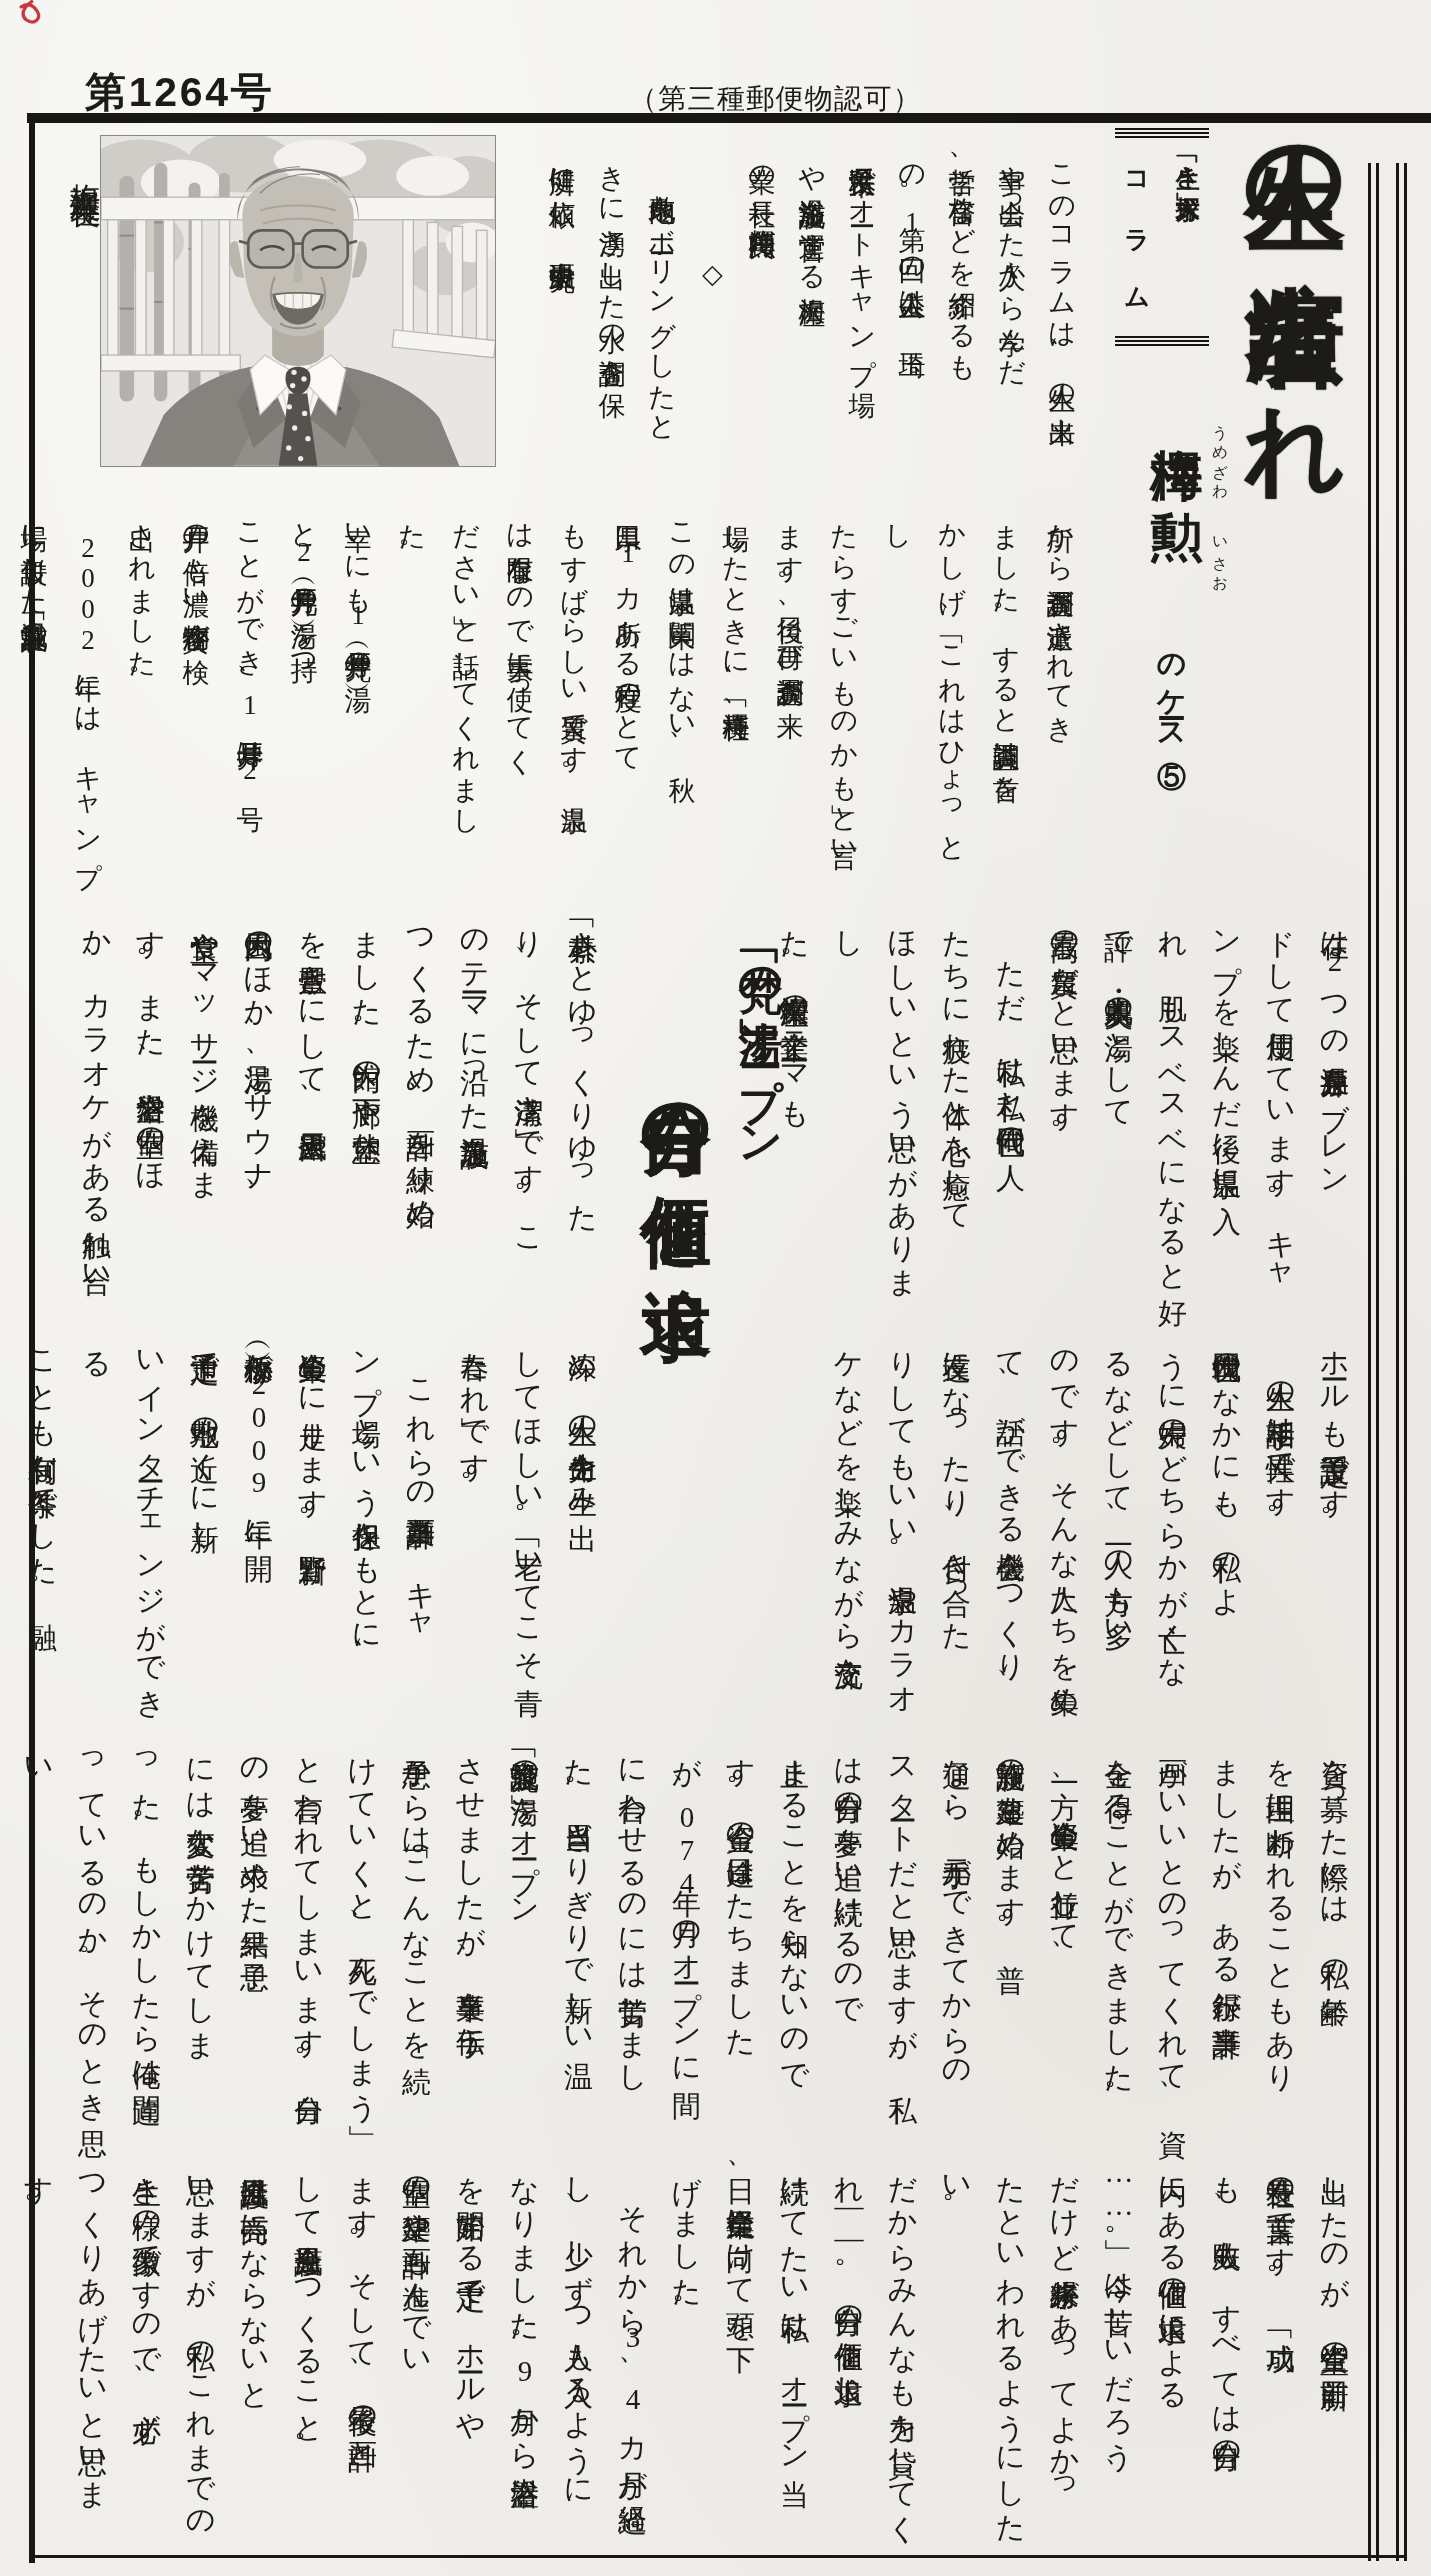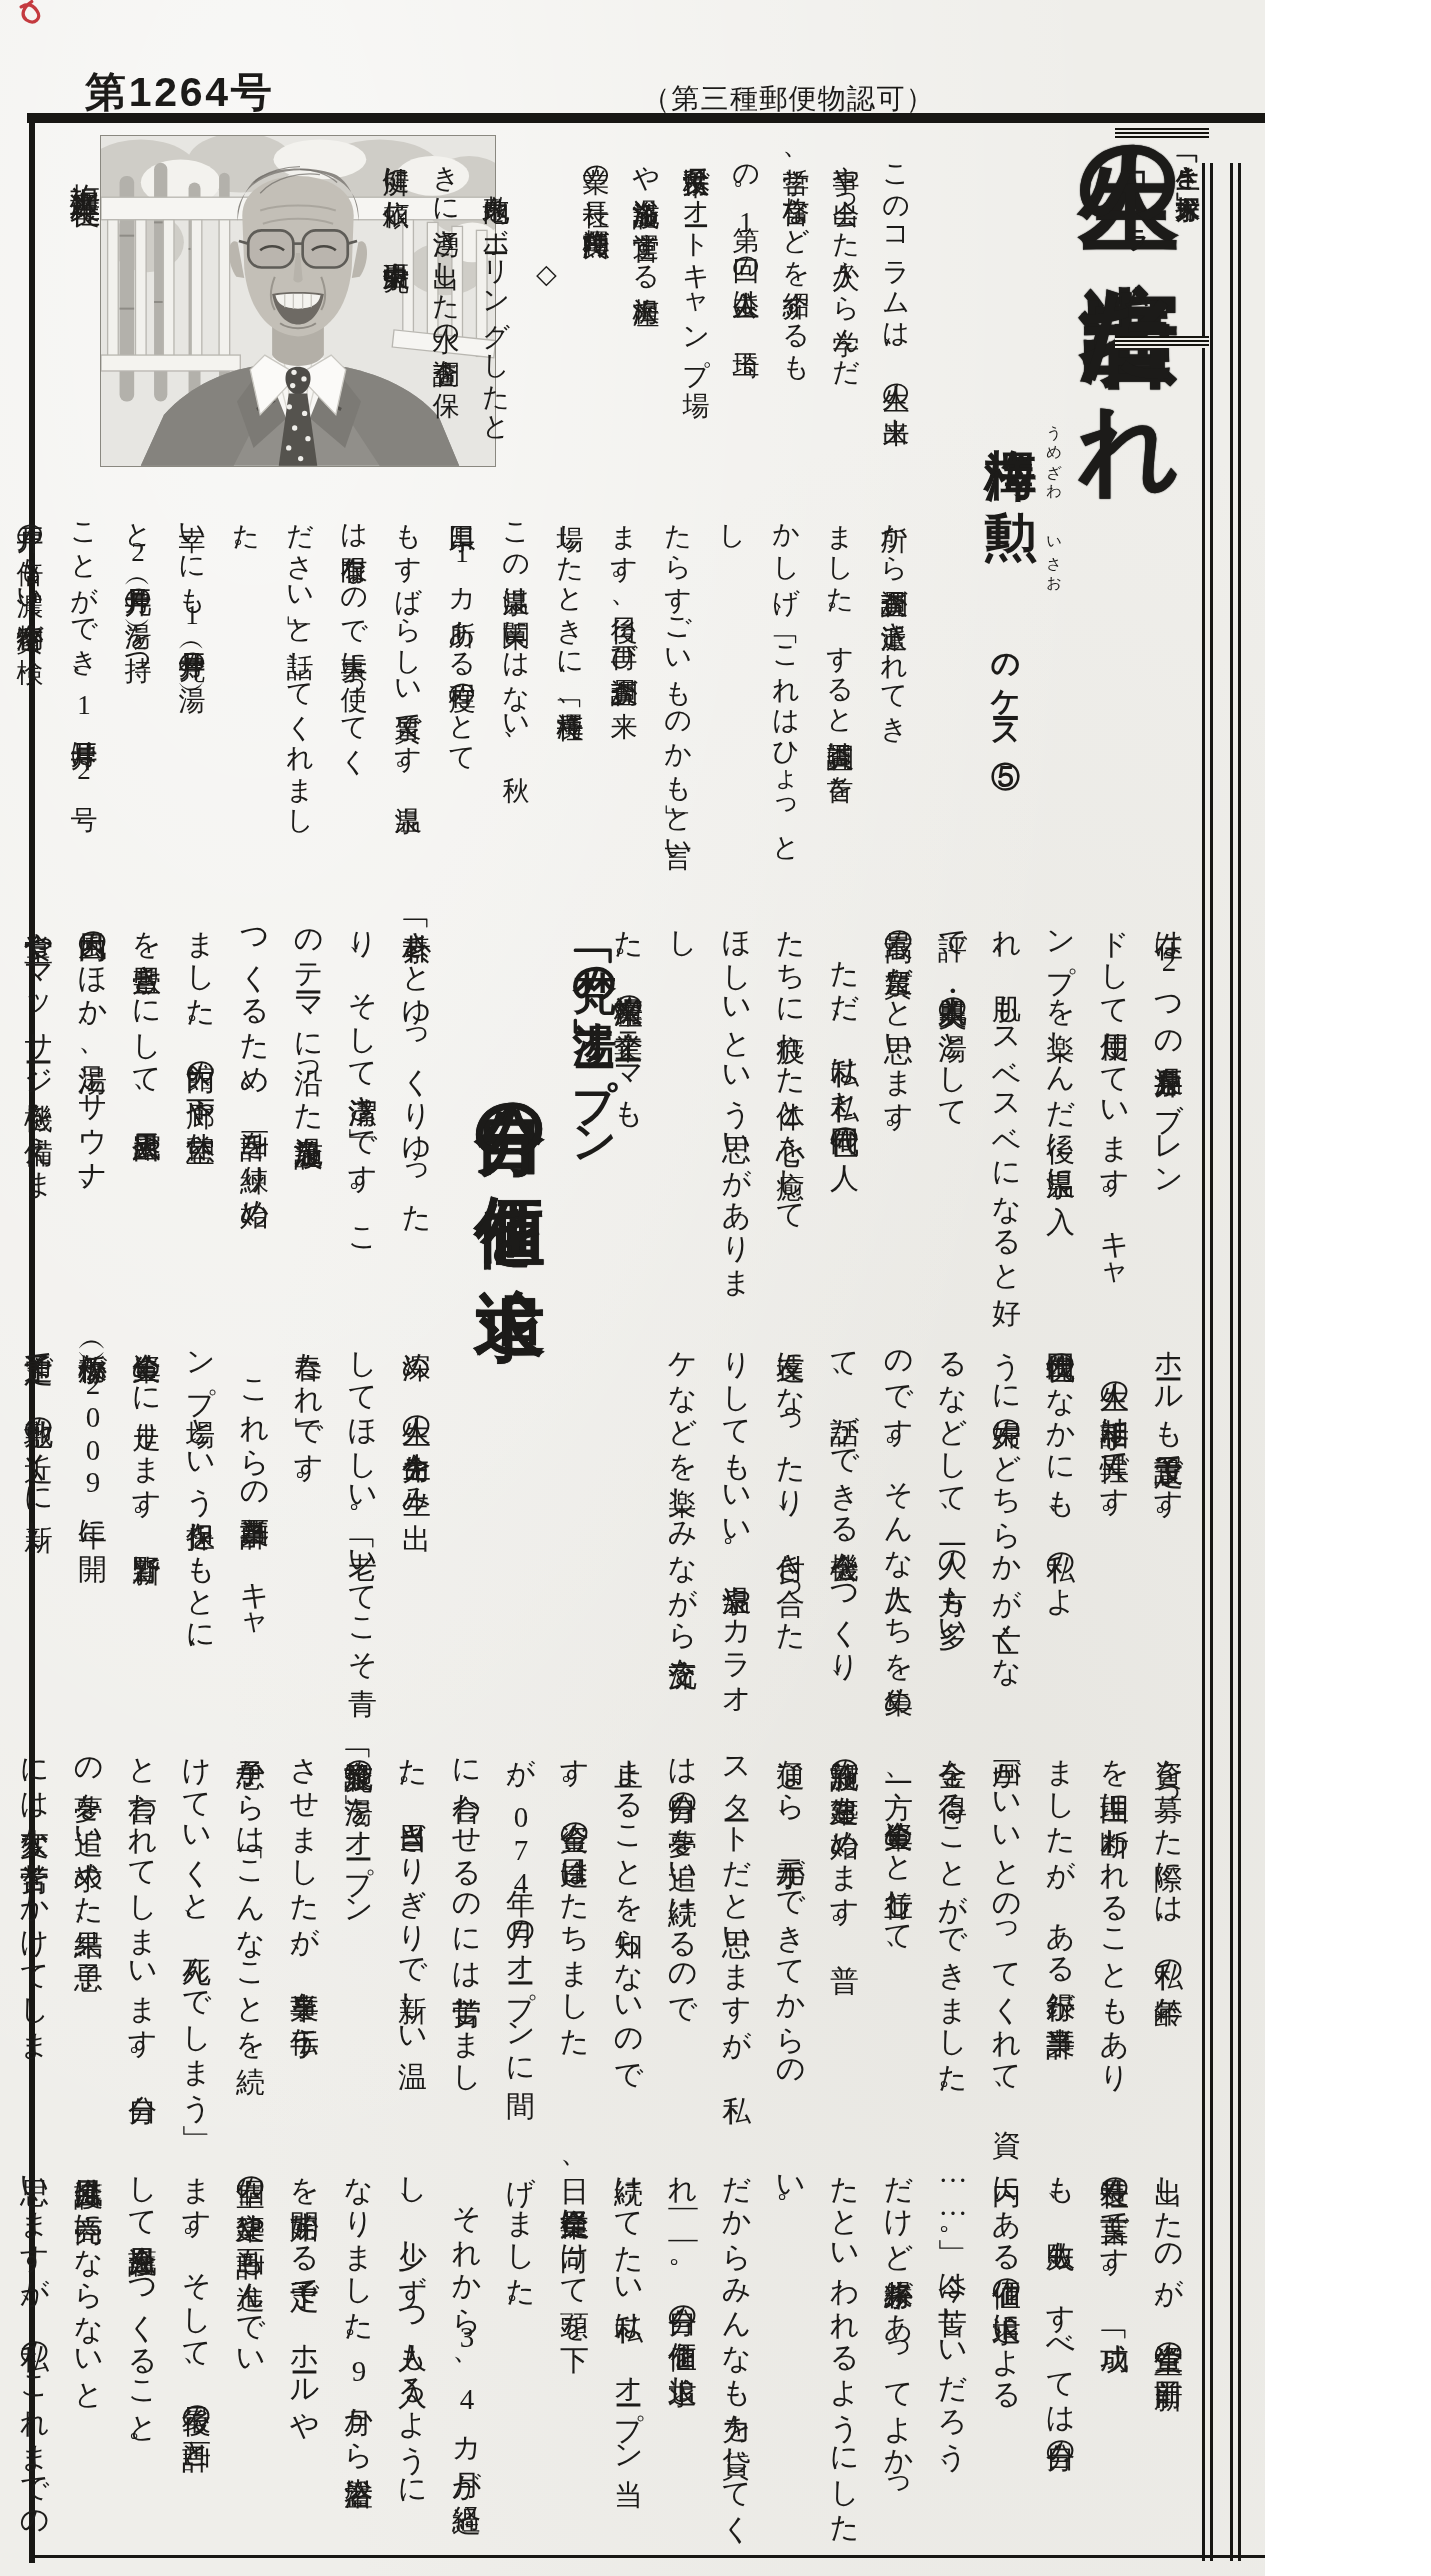--- a/index.html
+++ b/index.html
@@ -1,34 +1,34 @@
 <!DOCTYPE html>
 <html style="font-size:10.6px"><head>
 <meta charset="utf-8">
 <style>
   html,body{margin:0;padding:0;}
   .page{
-    position:relative; width:1265px; height:2576px; overflow:hidden;
+    position:relative; width:1431px; height:2576px; overflow:hidden;
     background:
       radial-gradient(ellipse at 20% 10%, rgba(255,255,255,.6), rgba(0,0,0,0) 60%),
       radial-gradient(ellipse at 80% 70%, rgba(210,208,200,.25), rgba(0,0,0,0) 55%),
       #efeeea;
     font-family:"Liberation Serif","DejaVu Serif",serif;
     color:#1c1b19;
   }
   .v{
     position:absolute;
     writing-mode:vertical-rl;
     text-orientation:upright;
     white-space:pre-line;
     color:#1c1b19;
   }
   
   .issue-no{position:absolute; left:85px; top:65px; font-size:41px; font-weight:700; letter-spacing:2.7px; font-family:"Liberation Sans","DejaVu Sans",sans-serif;}
-  .postal{position:absolute; left:642px; top:80px; font-size:28px; letter-spacing:1.3px; font-family:"Liberation Sans","DejaVu Sans",sans-serif;}
+  .postal{position:absolute; left:629px; top:80px; font-size:28px; letter-spacing:1.3px; font-family:"Liberation Sans","DejaVu Sans",sans-serif;}
   .red-mark{position:absolute; left:12px; top:0px;}
   .top-rule{position:absolute; left:26.6px; top:113px; width:1405px; height:10px; background:#181714;}
   .left-border{position:absolute; left:29px; top:113px; width:6px; height:2450px; background:#181714;}
   .rline{position:absolute; top:163px; height:2398px; width:2.7px; background:#181714;}
   .bottom-border{position:absolute; left:29px; top:2555px; width:1378px; height:3.3px; background:#181714;}
 
   
   .main-title{
     right:73px; top:69px; font-size:100px; line-height:126px;
     font-weight:900; letter-spacing:5.3px;

